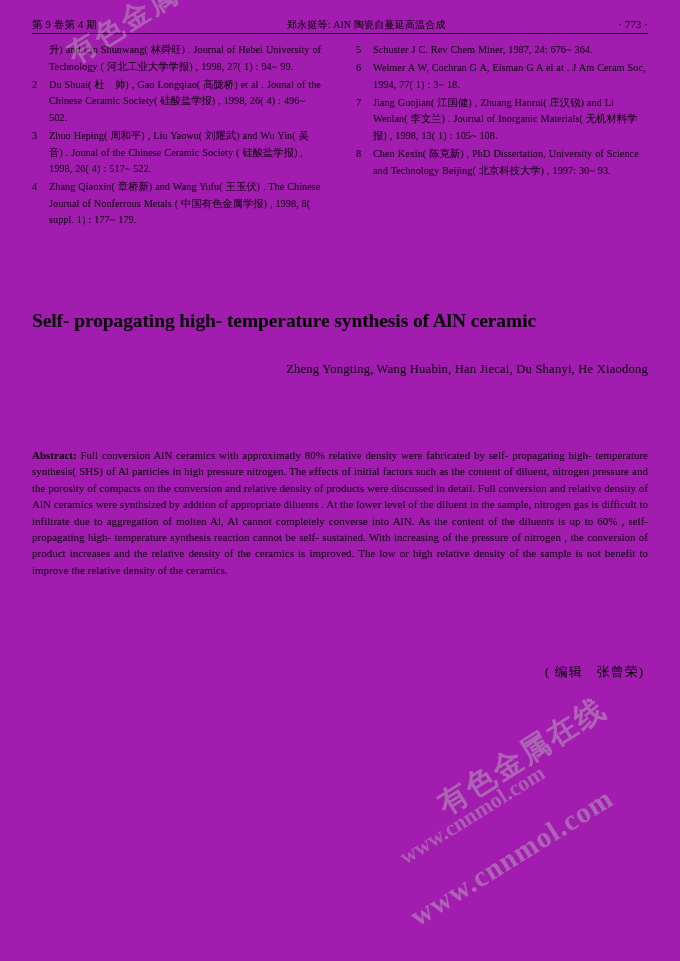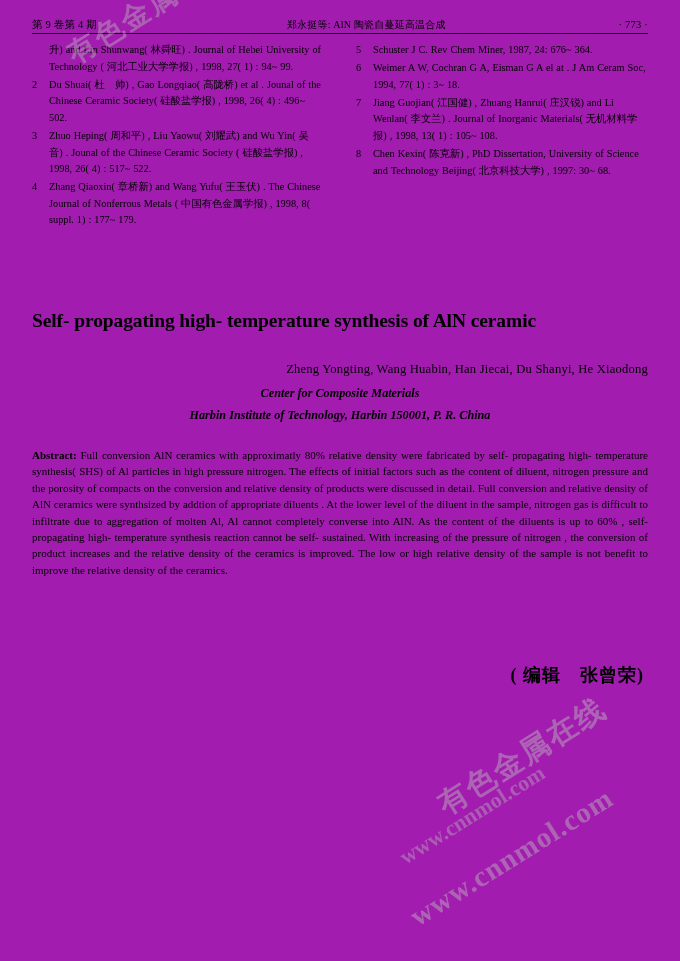--- a/index.html
+++ b/index.html
@@ -139,23 +139,22 @@
   }
   .keywords .lbl {
     font-weight: bold;
     font-size: 12px;
   }
 
   
   .editor {
     position: absolute;
     right: 36px; top: 663px;
-    font-size: 18px;
+    font-size: 13px;
     letter-spacing: 1px;
-    font-weight: bold;
   }
 
   
   .wm {
     position: absolute;
     color: #bdbdbd;
     opacity: 0.55;
     font-family: "Liberation Serif", serif;
     white-space: nowrap;
     pointer-events: none;
@@ -235,30 +234,28 @@
       <div class="ref">
         <span class="num">6</span>
         <span class="body">Weimer A W, Cochran G A, Eisman G A el at . J Am Ceram Soc, 1994, 77( 1) : 3~ 18.</span>
       </div>
       <div class="ref">
         <span class="num">7</span>
         <span class="body">Jiang Guojian( 江国健) , Zhuang Hanrui( 庄汉锐) and Li Wenlan( 李文兰) . Journal of Inorganic Materials( 无机材料学报) , 1998, 13( 1) : 105~ 108.</span>
       </div>
       <div class="ref">
         <span class="num">8</span>
-        <span class="body">Chen Kexin( 陈克新) , PhD Dissertation, University of Science and Technology Beijing( 北京科技大学) , 1997: 30~ 68.</span>
+        <span class="body">Chen Kexin( 陈克新) , PhD Dissertation, University of Science and Technology Beijing( 北京科技大学) , 1997: 30~ 93.</span>
       </div>
     </div>
 
   </div>
 
   <div class="title">Self- propagating high- temperature synthesis of AlN ceramic</div>
   <div class="authors">Zheng Yongting,  Wang Huabin,  Han Jiecai,  Du Shanyi,  He Xiaodong</div>
-  <div class="affil1">Center for Composite Materials</div>
-  <div class="affil2">Harbin Institute of Technology,  Harbin 150001,  P. R. China</div>
 
   <div class="abstract">
     <span class="lbl">Abstract:</span>
     <span>Full conversion AlN ceramics with approximatly 80% relative density were fabricated by self- propagating high- temperature synthesis( SHS) of Al particles in high pressure nitrogen.  The effects of initial factors such as the content of diluent,  nitrogen pressure and the porosity of compacts on the conversion and relative density of products were discussed in detail.  Full conversion and relative density of AlN ceramics were synthsized by addtion of appropriate diluents .  At the lower level of the diluent in the sample,  nitrogen gas is difficult to infiltrate due to aggregation of molten Al,  Al cannot completely converse into AlN. As the content of the diluents is up to 60% ,  self- propagating high- temperature synthesis reaction cannot be self- sustained. With increasing of the pressure of nitrogen , the conversion of product increases and the relative density of the ceramics is improved.  The low or high relative density of the sample is not benefit to improve the relative density of the ceramics.</span>
   </div>
 
 
   <div class="editor">( 编辑　张曾荣)</div>
 
   <div class="wm wm-a">有色金属在线</div>

